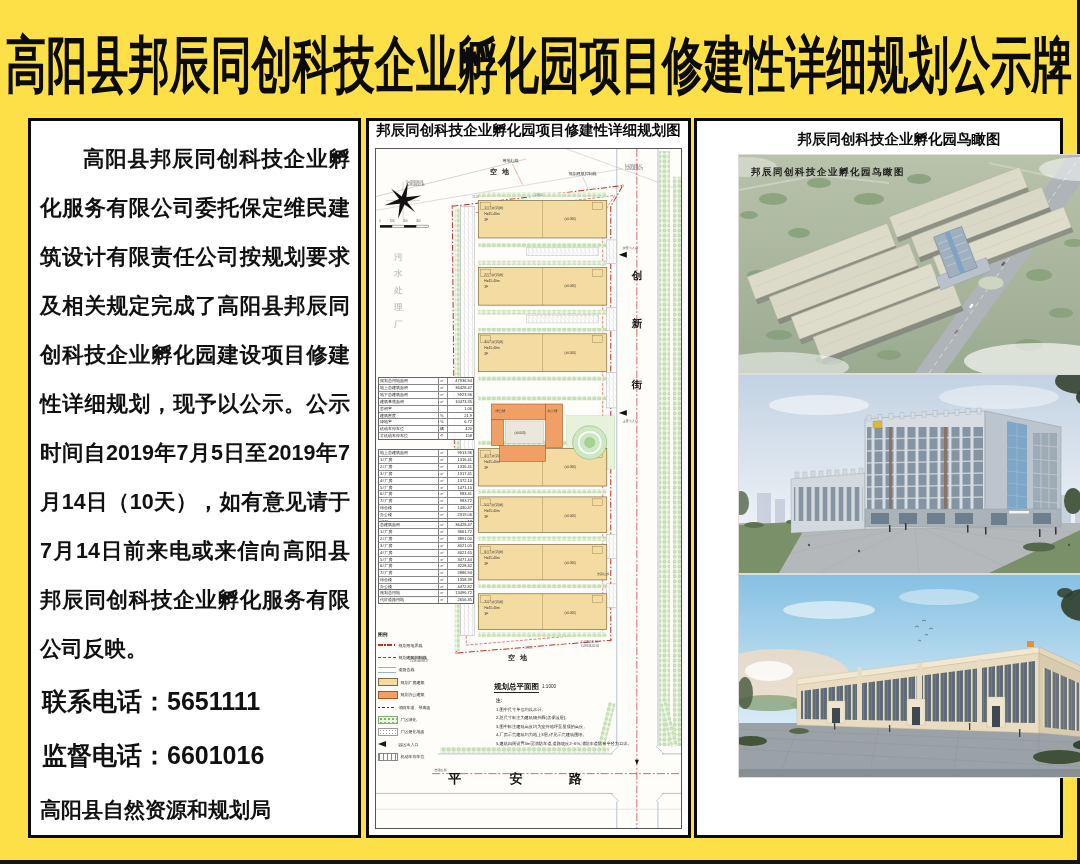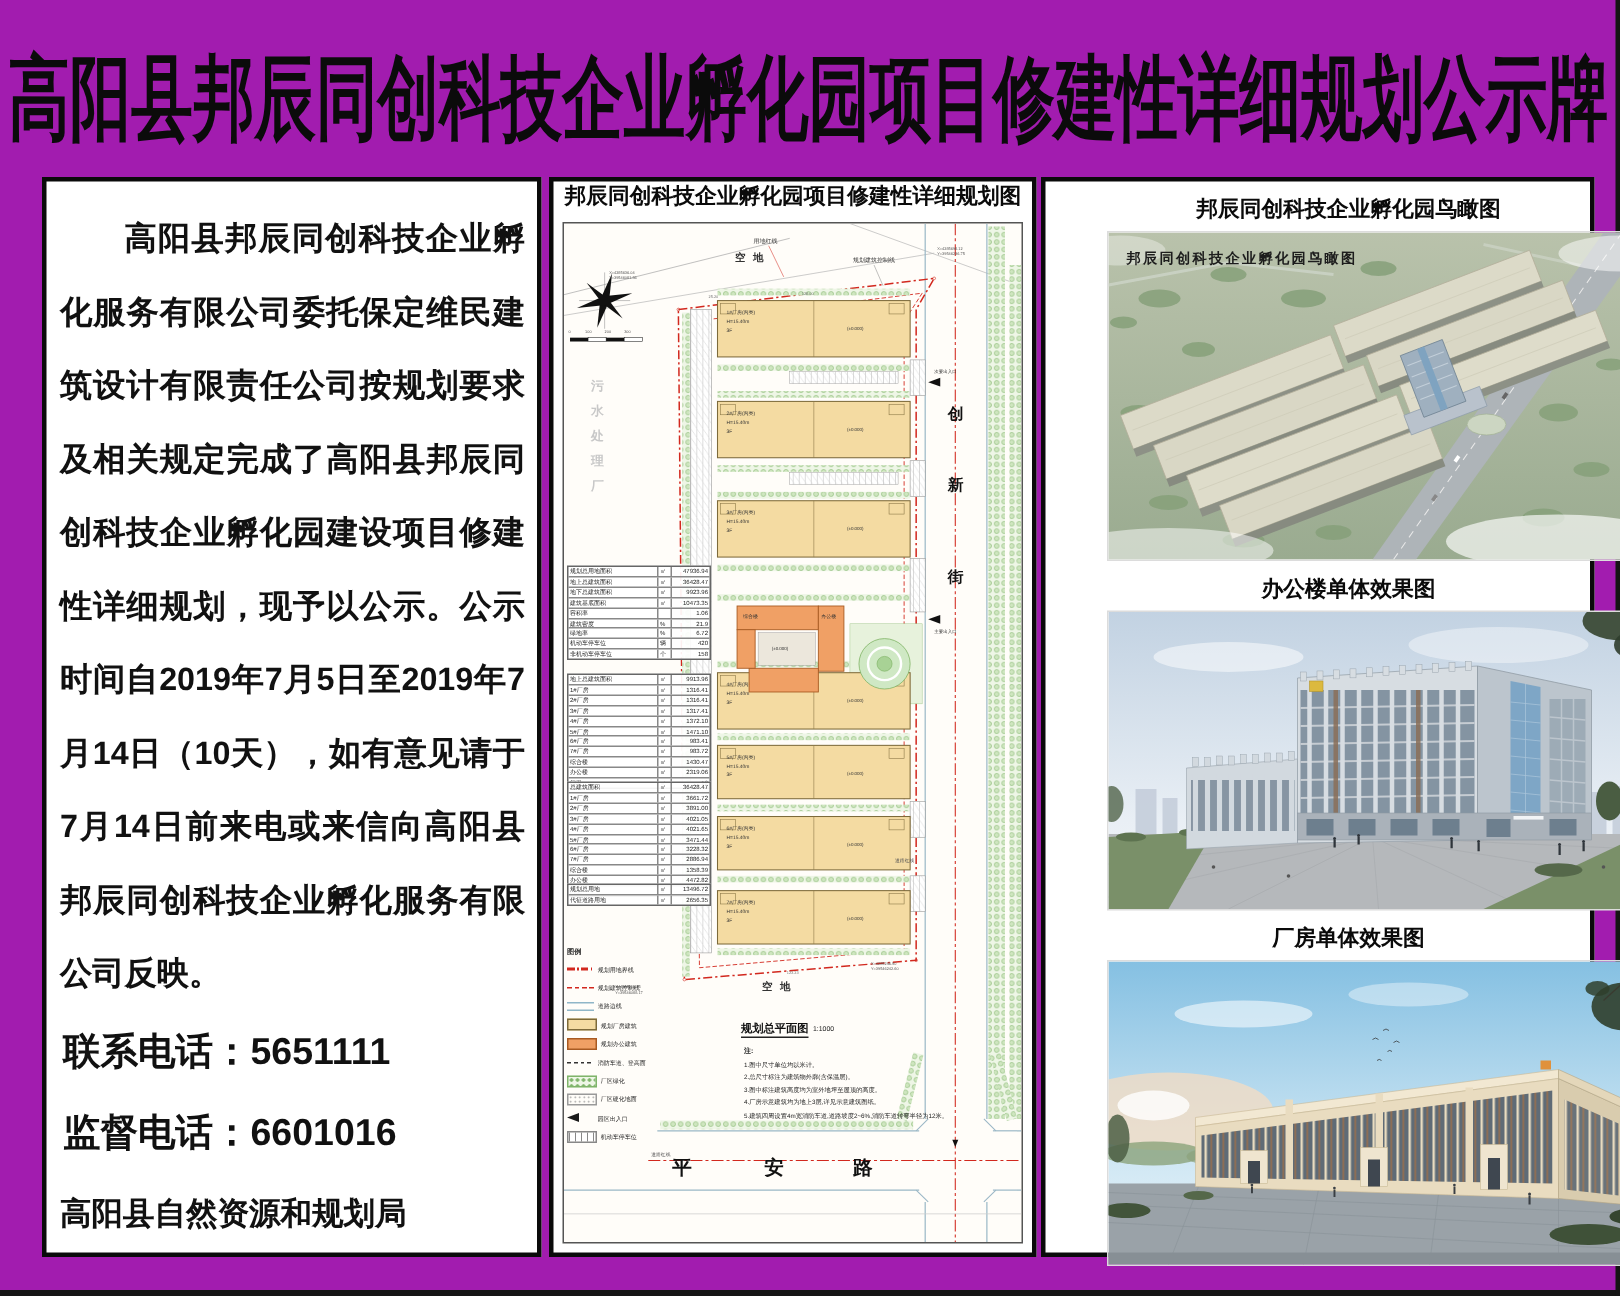--- a/index.html
+++ b/index.html
@@ -1,17 +1,17 @@
 <!DOCTYPE html>
 <html><head>
 <meta charset="utf-8">
 <style>
   html,body{margin:0;padding:0;background:#fff;width:1080px;height:864px;overflow:hidden;
     font-family:"Liberation Sans","DejaVu Sans",sans-serif;-webkit-text-size-adjust:none;}
-  .poster{position:absolute;inset:0;background:#a21caf;border-right:3px solid #151515;border-bottom:4px solid #151515;}
+  .poster{position:absolute;inset:0;background:#fde047;border-right:3px solid #151515;border-bottom:4px solid #151515;}
   
   .main-title{position:absolute;left:0;top:20px;width:100%;height:92px;display:flex;align-items:center;justify-content:center;}
   .main-title span{display:inline-block;font-size:57px;font-weight:900;color:#0b0b0b;white-space:nowrap;
     transform:scaleX(.72) scaleY(1.08);letter-spacing:0;}
   
   .panel{position:absolute;border:3px solid #0a0a0a;background:#fff;box-sizing:border-box;}
   #leftPanel{left:28px;top:118px;width:333px;height:720px;padding:14px 8px 0 9px;}
   #midPanel{left:366px;top:118px;width:325px;height:720px;}
   #rightPanel{left:694px;top:118px;width:369px;height:720px;padding-left:41px;}
   
@@ -646,21 +646,20 @@
       <ellipse cx="252" cy="128" rx="13" ry="7" fill="#ccd6c2" stroke="#a3b295" stroke-width="0.5"></ellipse>
       <g fill="#ffffff">
         <ellipse cx="40" cy="212" rx="70" ry="15" opacity="0.5"></ellipse>
         <ellipse cx="300" cy="206" rx="75" ry="18" opacity="0.65"></ellipse>
         <ellipse cx="342" cy="14" rx="42" ry="12" opacity="0.5"></ellipse>
         <ellipse cx="8" cy="12" rx="30" ry="10" opacity="0.35"></ellipse>
       </g>
       <text x="12" y="20" font-size="9.5" font-weight="bold" fill="#1d1d1d" letter-spacing="1.5">邦辰同创科技企业孵化园鸟瞰图</text>
     </svg>
 
-    <div class="fig-title">办公楼单体效果图</div>
     <svg class="fig" width="352" height="198" viewBox="0 0 352 198">
       <defs>
         <linearGradient id="osky" x1="0" y1="0" x2="0" y2="1">
           <stop offset="0" stop-color="#c2d2e2"></stop>
             <stop offset="0.7" stop-color="#e9eff5"></stop>
             <stop offset="1" stop-color="#f2f5f7"></stop>
         </linearGradient>
       </defs>
       <rect width="352" height="198" fill="url(#osky)"></rect>
       <ellipse cx="80" cy="30" rx="50" ry="10" fill="#fff" opacity="0.5"></ellipse>
@@ -812,21 +811,20 @@
           <circle cx="330" cy="170" r="1.2"></circle>
       </g>
       <g>
         <ellipse cx="342" cy="6" rx="26" ry="13" fill="#3c4b37" opacity="0.95"></ellipse>
         <ellipse cx="352" cy="22" rx="15" ry="10" fill="#2f3d2c" opacity="0.9"></ellipse>
         <ellipse cx="334" cy="126" rx="9" ry="13" fill="#4a5d42"></ellipse>
         <ellipse cx="2" cy="128" rx="8" ry="12" fill="#51644a" opacity="0.8"></ellipse>
       </g>
     </svg>
 
-    <div class="fig-title">厂房单体效果图</div>
     <svg class="fig" width="352" height="202" viewBox="0 0 352 202">
       <defs>
         <linearGradient id="fsky" x1="0" y1="0" x2="0" y2="1">
           <stop offset="0" stop-color="#85c0e2"></stop>
             <stop offset="0.65" stop-color="#cfe7f4"></stop>
             <stop offset="1" stop-color="#eef6fa"></stop>
         </linearGradient>
         <pattern id="fwin" width="8" height="8" patternUnits="userSpaceOnUse">
           <rect width="8" height="8" fill="#5f6b76"></rect>
           <rect x="0" width="1.6" height="8" fill="#e9dcc0"></rect>

